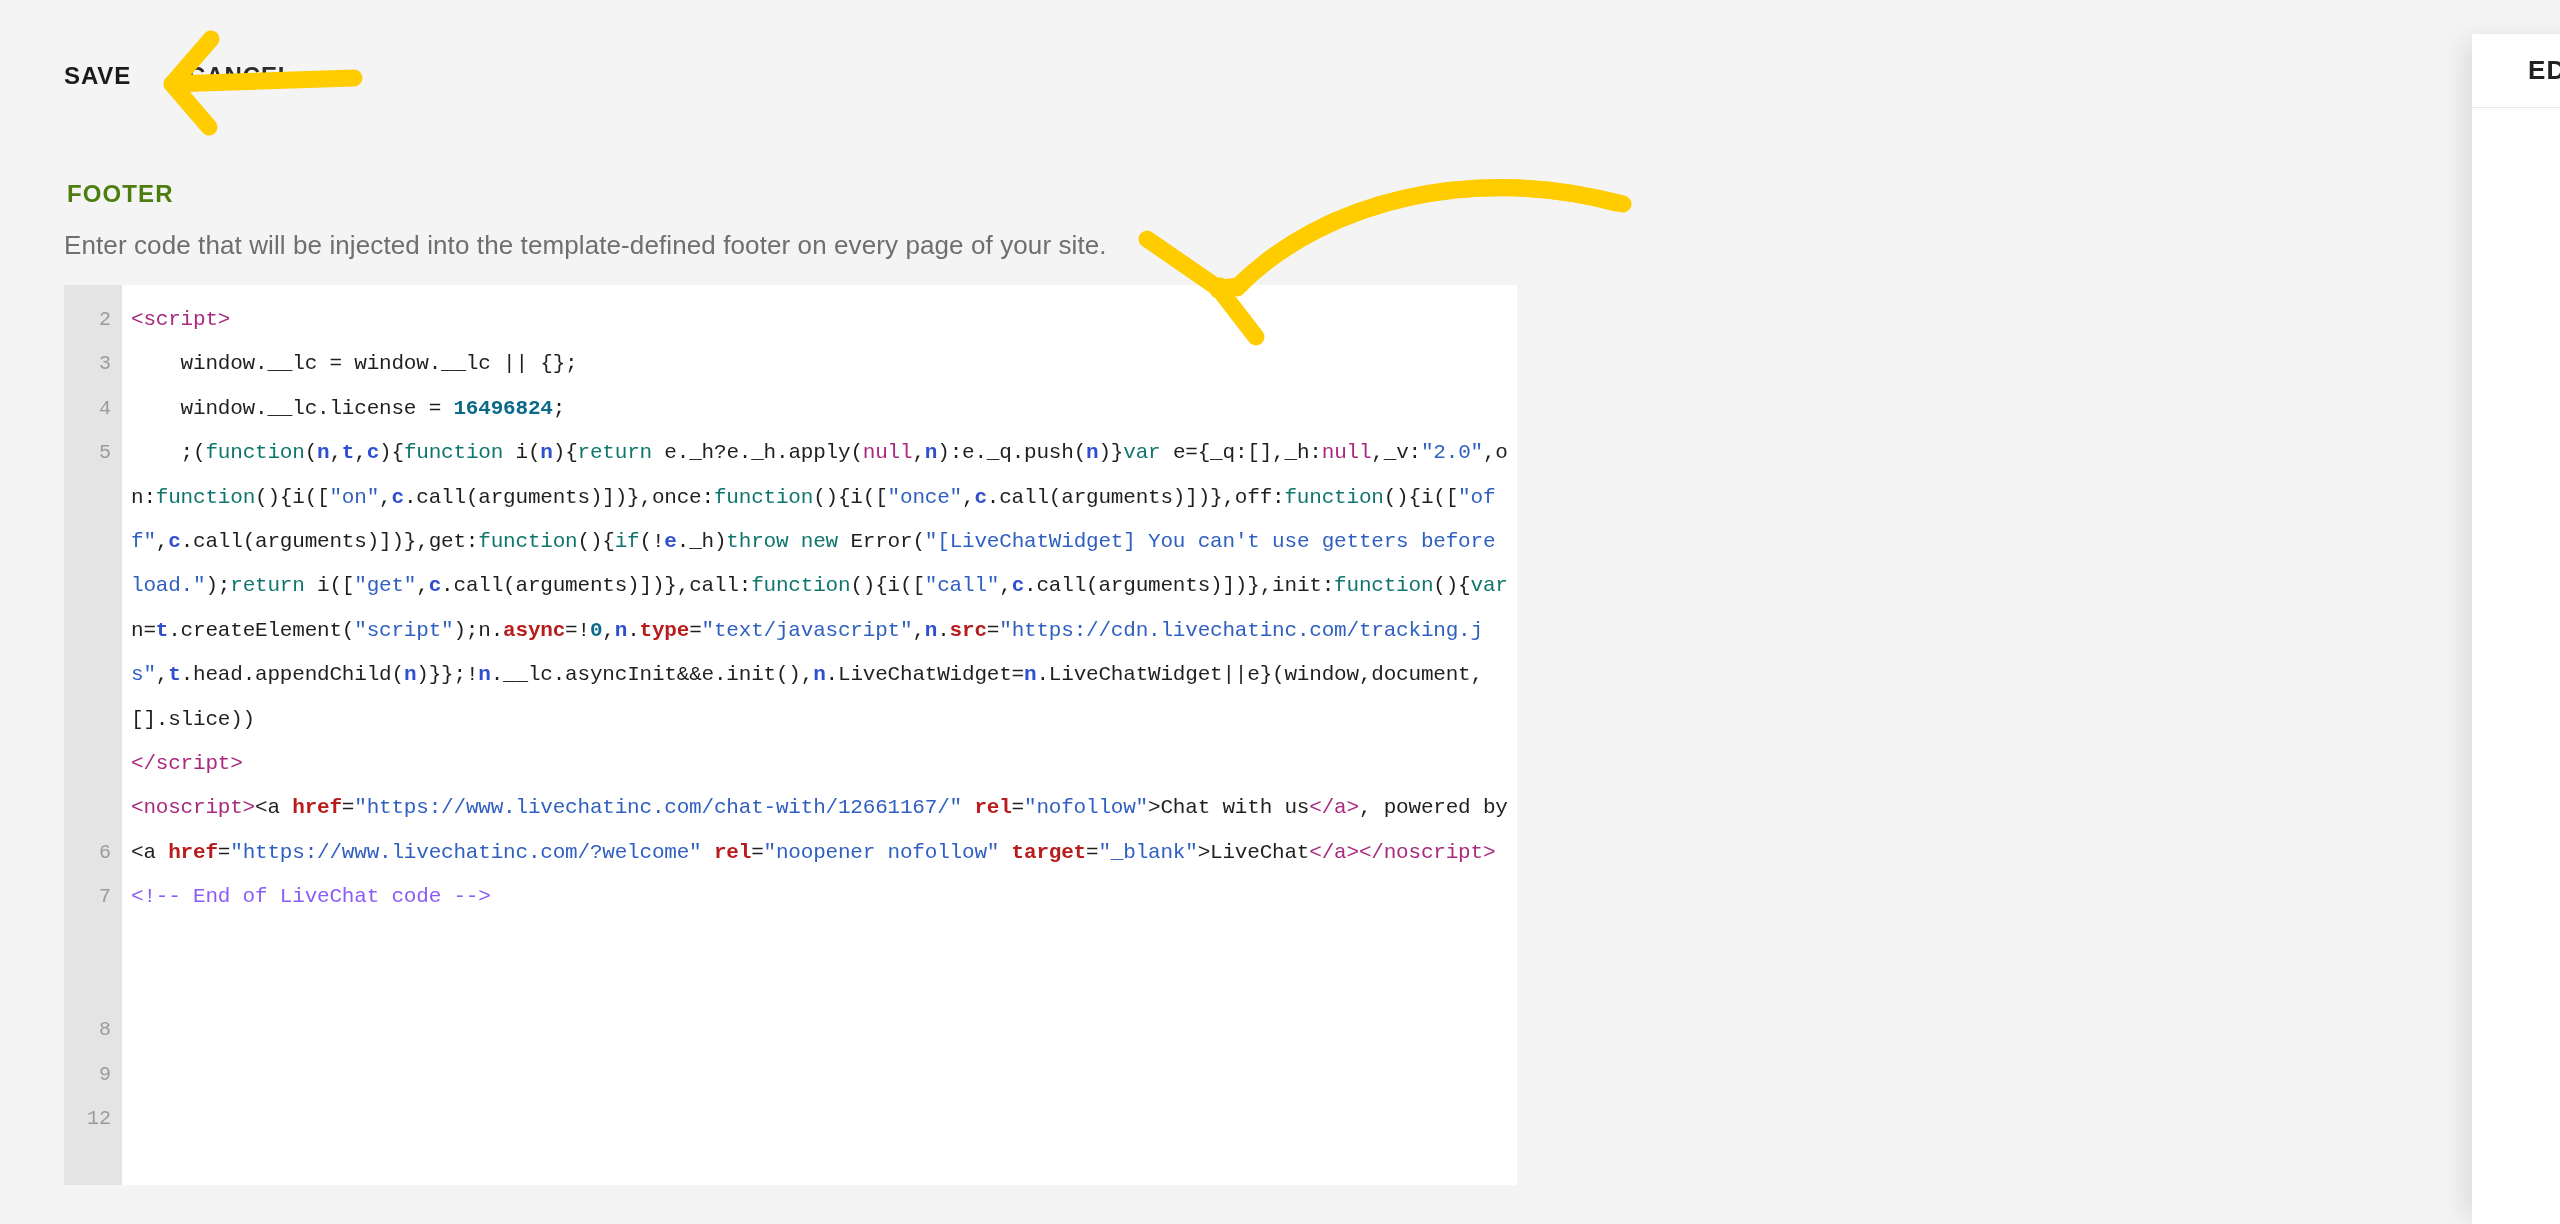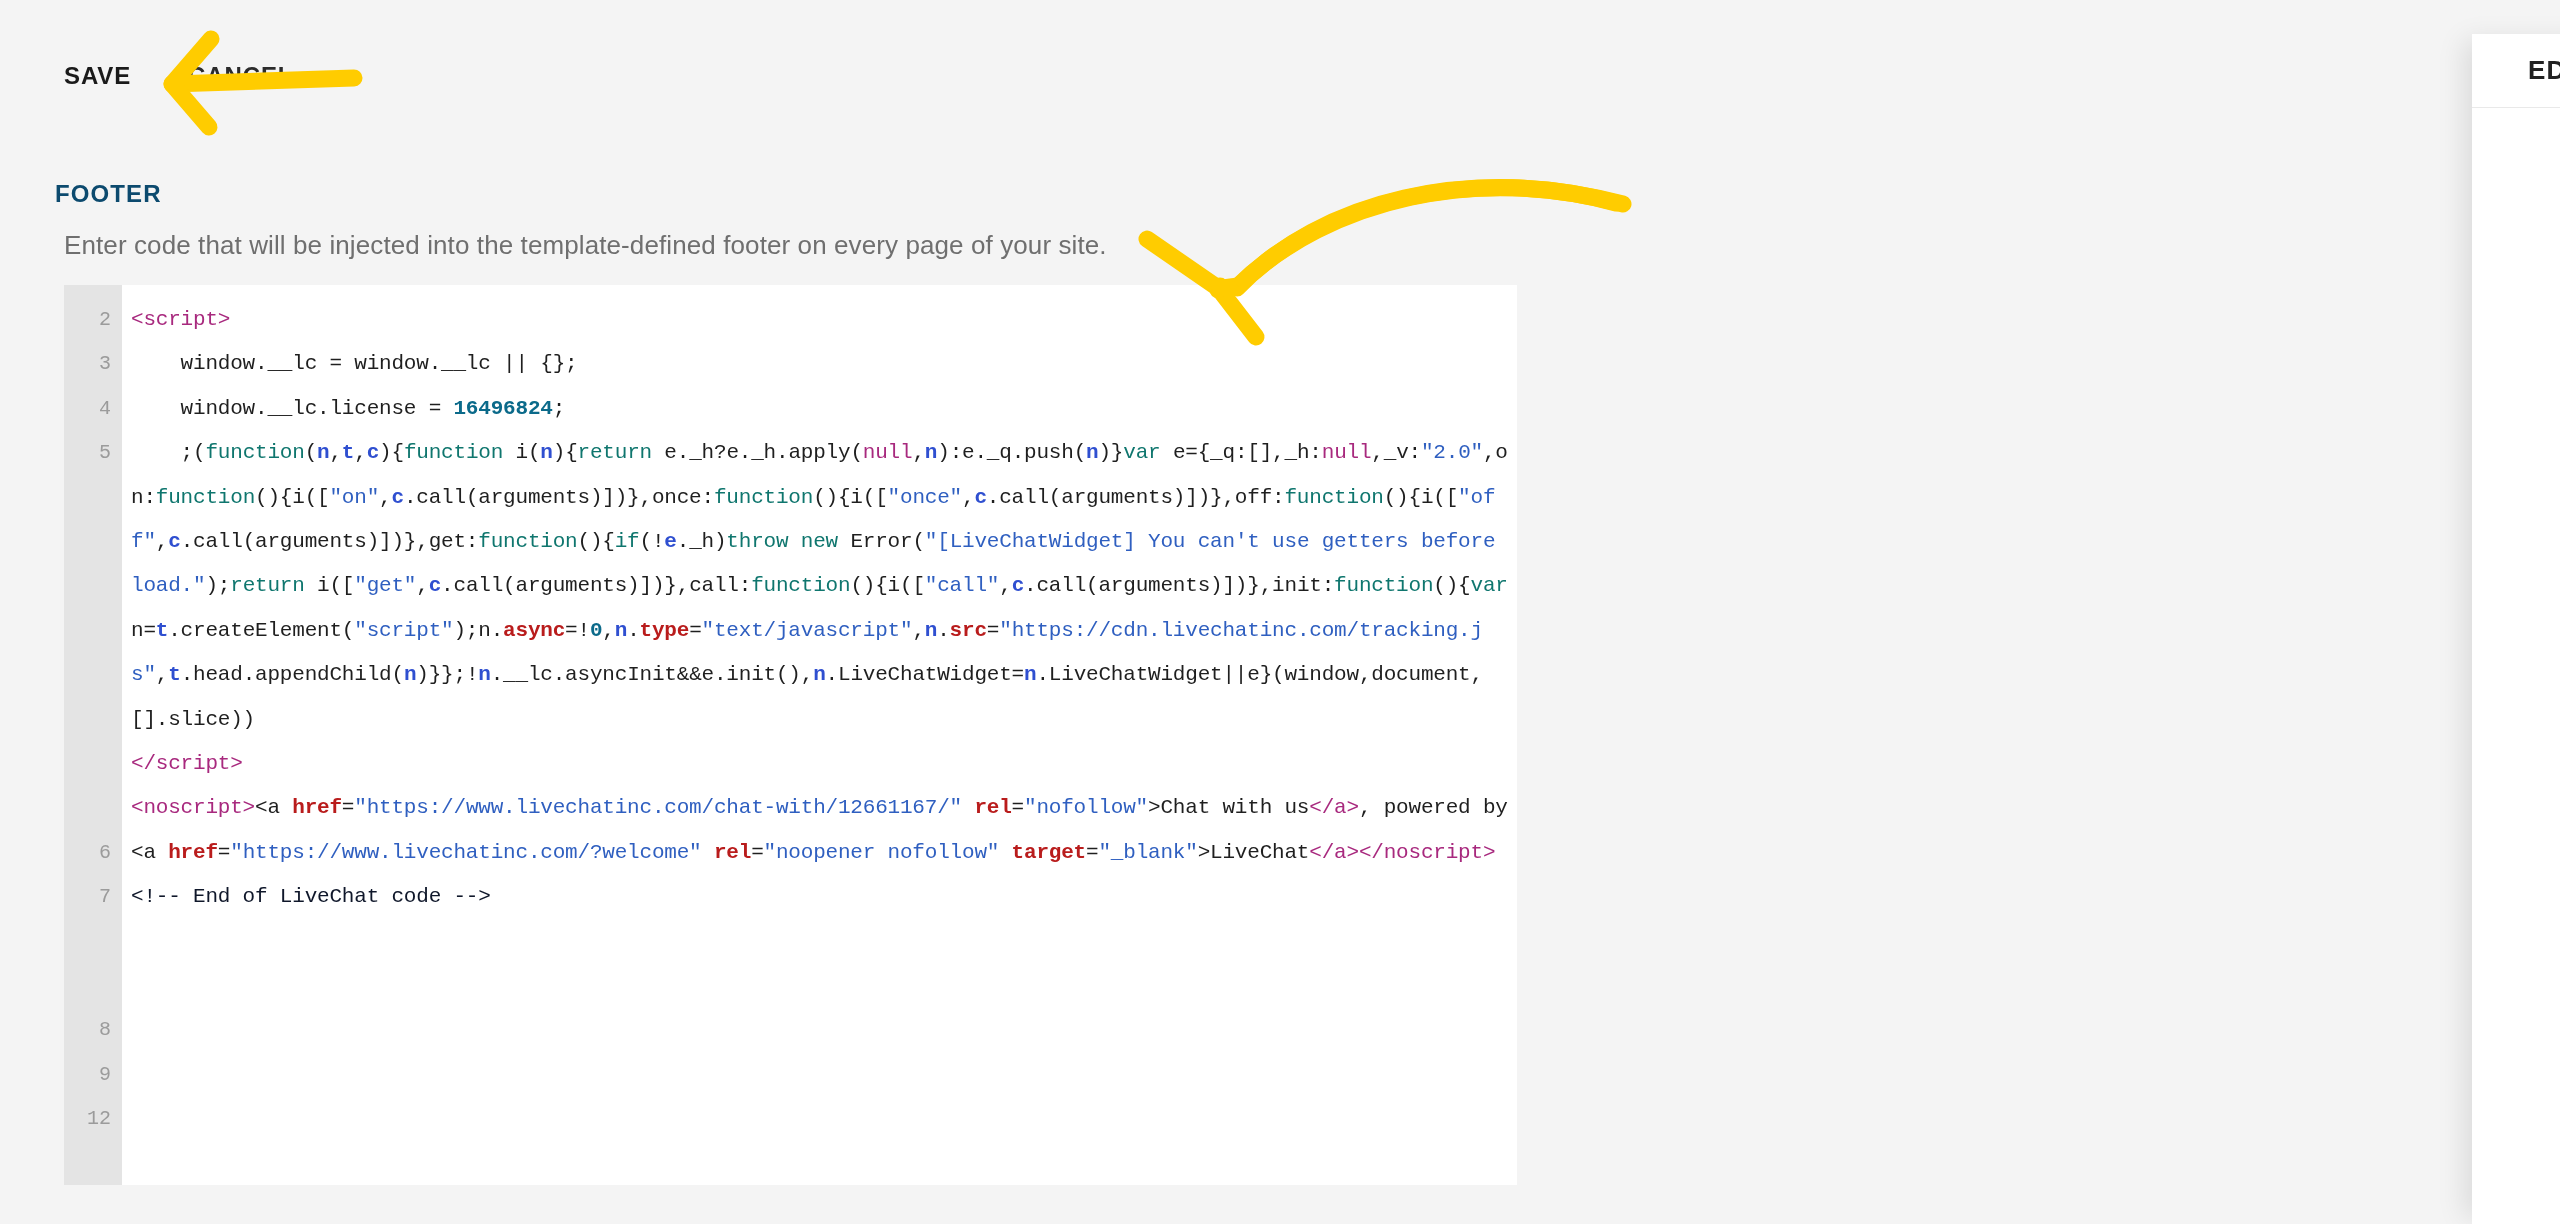--- a/index.html
+++ b/index.html
@@ -20,22 +20,22 @@
     position:absolute;top:62px;
     font-size:24px;font-weight:700;letter-spacing:.9px;
     color:#1a1a1a;background:none;border:none;padding:0;margin:0;
     font-family:"Liberation Sans", sans-serif;cursor:pointer;
   }
   .act-save{left:64px;}
   .act-cancel{left:188px;color:#2b2b2b;}
 
   
   .sec-title{
-    position:absolute;left:55px;top:180px;
-    font-size:24px;font-weight:700;letter-spacing:1.1px;color:#0c4a6e;
+    position:absolute;left:67px;top:180px;
+    font-size:24px;font-weight:700;letter-spacing:1.1px;color:#4d7c0f;
   }
   .sec-desc{
     position:absolute;left:64px;top:230px;
     font-size:26px;color:#6f6f6f;letter-spacing:.1px;
   }
 
   
   .editor{
     position:absolute;left:64px;top:285px;
     width:1453px;height:900px;
@@ -60,21 +60,21 @@
     font-size:21px;line-height:44.4px;
     white-space:pre-wrap;word-break:break-all;
     color:#1f1f1f;letter-spacing:-0.2px;
   }
   .code .tag{color:#a8297e;}
   .code .kw{color:#0f766e;}
   .code .kw2{color:#2f4fd0;font-weight:700;}
   .code .str{color:#2f5fc0;}
   .code .num{color:#0b6a8a;font-weight:700;}
   .code .atn{color:#b91c1c;font-weight:700;}
-  .code .cmt{color:#0f172a;}
+  .code .cmt{color:#8b5cf6;}
 
   
   .rpanel{
     position:absolute;top:34px;left:2472px;width:400px;height:1190px;
     background:#ffffff;
     box-shadow:-14px 0 26px -6px rgba(0,0,0,.10);
   }
   .rpanel-head{
     height:74px;display:flex;align-items:center;
     padding-left:56px;box-sizing:border-box;

